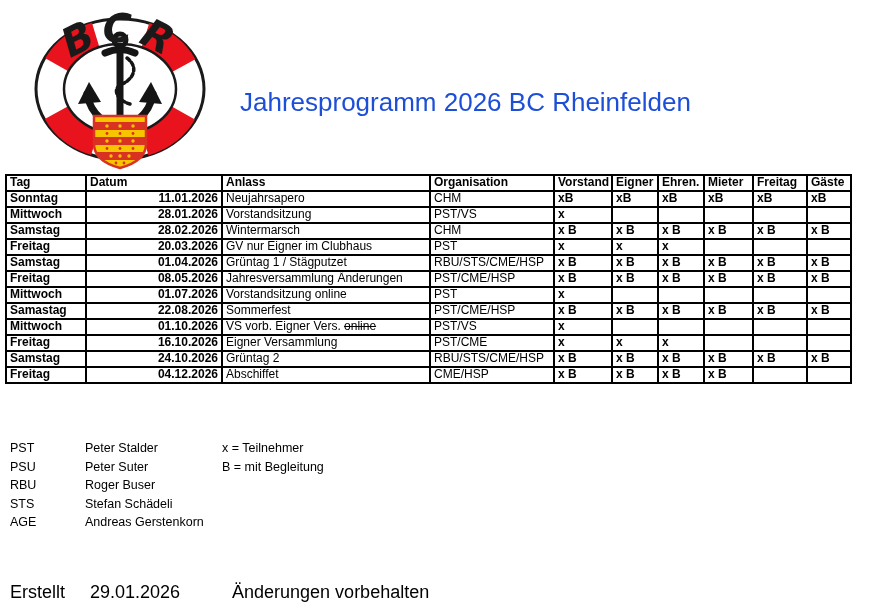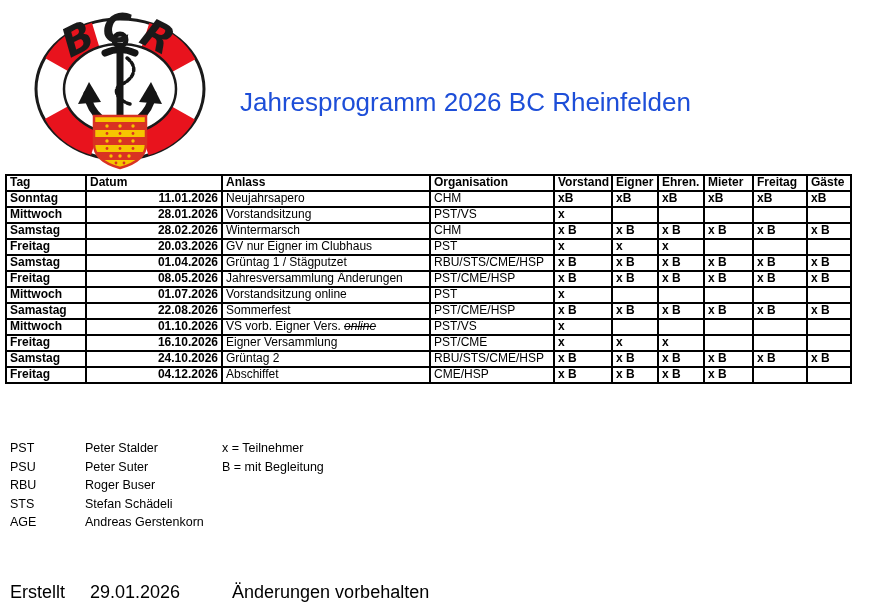--- a/index.html
+++ b/index.html
@@ -20,21 +20,21 @@
   }
   .program th, .program td {
     border:2px solid #000; height:16px; padding:0 3px;
     font-size:12px; line-height:1.1; text-align:left; vertical-align:middle;
     white-space:nowrap; overflow:hidden;
   }
   .program th { font-weight:bold; }
   .program td.tag   { font-weight:bold; }
   .program td.datum { font-weight:bold; text-align:right; }
   .program td.mark  { font-weight:bold; }
-  .program s { text-decoration:line-through;font-style:italic; }
+  .program s { text-decoration:line-through; }
   .legend { position:absolute; left:10px; top:441px; }
   .legend-row { height:18.5px; font-size:12.5px; white-space:nowrap; }
   .lg-code { display:inline-block; width:75px; }
   .lg-name { display:inline-block; width:137px; }
   .lg-note { display:inline-block; }
   .footer { position:absolute; left:10px; top:582px; font-size:18px; white-space:nowrap; }
 </style>
 </head>
 <body>
 

